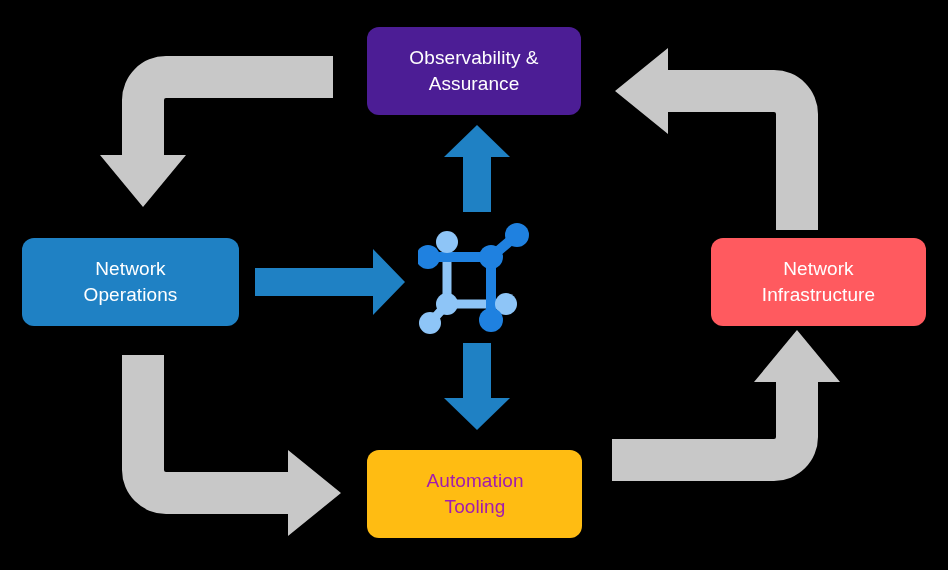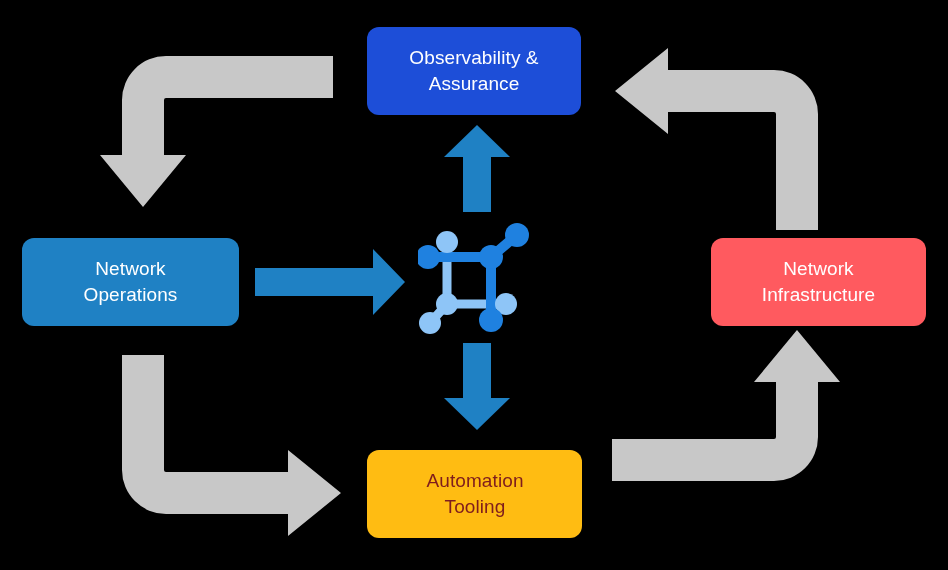--- a/index.html
+++ b/index.html
@@ -159,33 +159,33 @@
       <circle cx="12" cy="101" r="11"></circle>
     </g>
     <g fill="#1f81e0">
       <circle cx="10" cy="35" r="12"></circle>
       <circle cx="73" cy="35" r="12"></circle>
       <circle cx="99" cy="13" r="12"></circle>
       <circle cx="73" cy="98" r="12"></circle>
     </g>
   </svg>
 
-  <div class="node-box" id="box-observability" style="background: #1d4ed8; color: rgb(255, 255, 255); text-align: center;">
+  <div class="node-box" id="box-observability" style="background: #4c1d95; color: rgb(255, 255, 255); text-align: center;">
     <span class="node-label">Observability &amp;
 Assurance</span>
   </div>
 
   <div class="node-box" id="box-operations" style="background: rgb(31, 129, 196); color: rgb(255, 255, 255);">
     <span class="node-label">Network
 Operations</span>
   </div>
 
   <div class="node-box" id="box-infrastructure" style="background: rgb(255, 90, 95); color: rgb(255, 255, 255);">
     <span class="node-label">Network
 Infrastructure</span>
   </div>
 
-  <div class="node-box" id="box-automation" style="background: rgb(255, 188, 18); color: #7f1d1d; padding-left: 11px;">
+  <div class="node-box" id="box-automation" style="background: rgb(255, 188, 18); color: #a21caf; padding-left: 11px;">
     <span class="node-label">Automation
 Tooling</span>
   </div>
 
 </div>
 
 </body></html>

